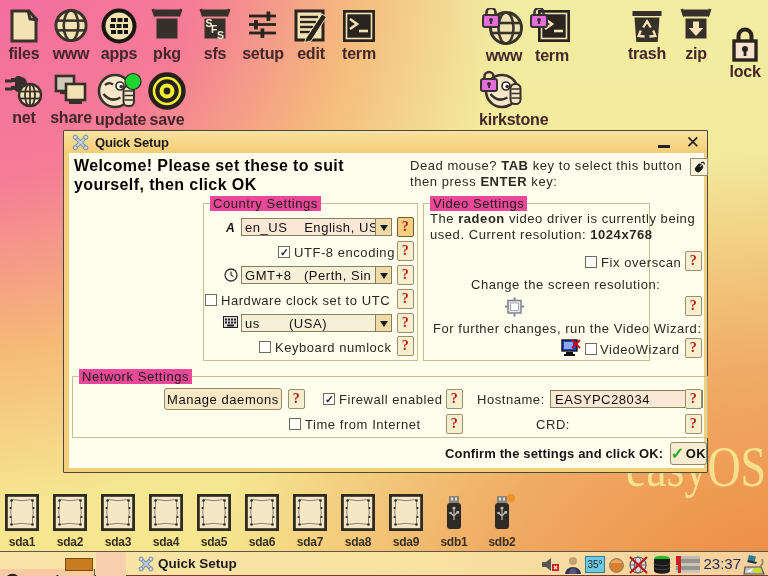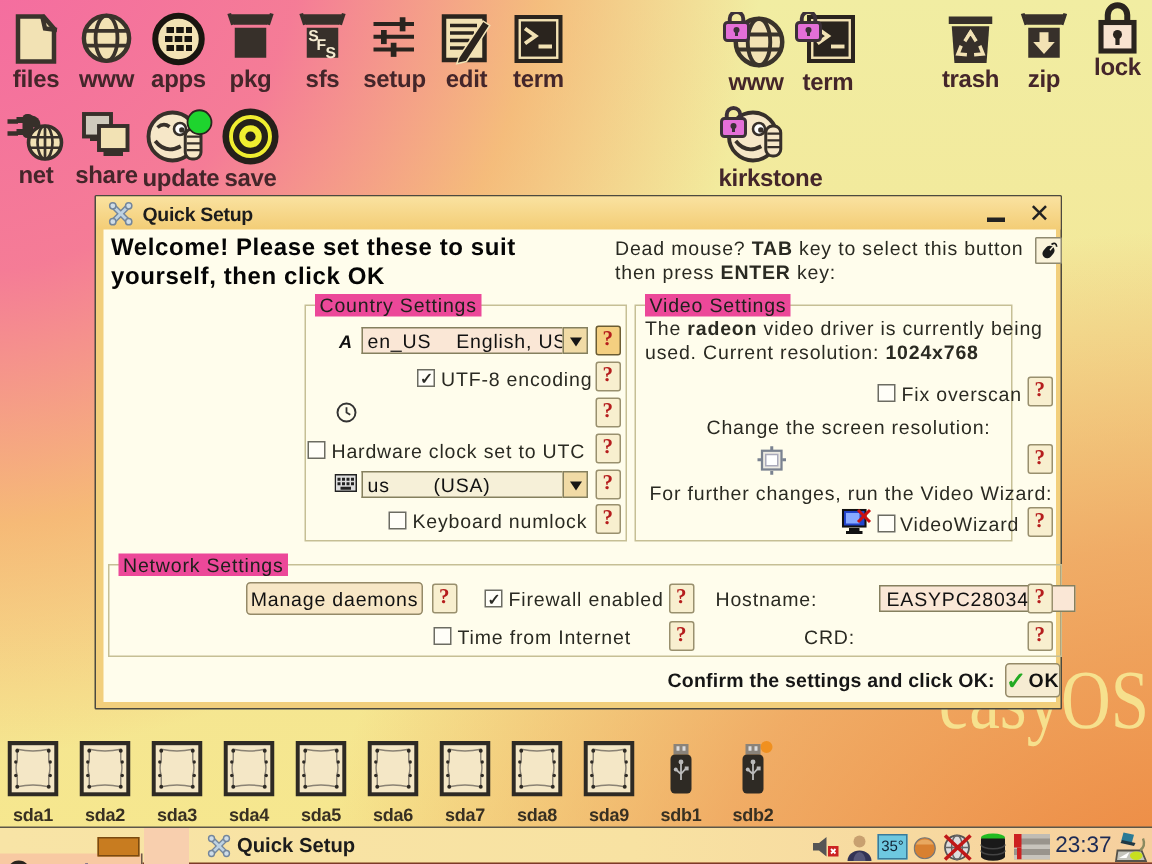--- a/index.html
+++ b/index.html
@@ -221,21 +221,21 @@
 </div>
 <div class="dicon" style="left:672px; top:8px;">
   <svg width="40" height="36" viewBox="0 0 40 36">
       <path d="M7 1.5 h26 l-2 7 h-22 z" fill="#37302a"></path>
       <rect x="9.5" y="10.5" width="21" height="20" fill="#37302a"></rect>
       <path d="M5.8 1 L8.3 8.5 M34.2 1 L31.7 8.5" stroke="#37302a" stroke-width="2.6"></path>
       <path d="M17 13.5 h6 v6.5 h4.2 l-7.2 8 -7.2 -8 h4.2 z" fill="#f2e2b4"></path>
     </svg>
   <div class="lbl">zip</div>
 </div>
-<div class="dicon" style="left:721px; top:0;">
+<div class="dicon" style="left:721px; top:26px;">
   <svg width="36" height="36" viewBox="0 0 36 36">
       <rect x="7" y="15" width="22" height="19" fill="#f8e3d0" stroke="#2a241e" stroke-width="3.4"></rect>
       <path d="M11.5 15 V10 a6.5 6.5 0 0 1 13 0 V15" fill="none" stroke="#2a241e" stroke-width="4"></path>
       <circle cx="18" cy="23" r="3" fill="#2a241e"></circle>
       <rect x="16.6" y="24" width="2.8" height="6" fill="#2a241e"></rect>
     </svg>
   <div class="lbl">lock</div>
 </div>
 
 <div class="dicon" style="left:0px; top:74px;">
@@ -349,20 +349,24 @@
         <div class="carrow"></div>
       </div>
       <div class="help focus" style="left:193px; top:13px;">?</div>
       <div class="cb on" style="left:74px; top:42px;"></div>
       <div class="lab" style="left:90px; top:41px;">UTF-8 encoding</div>
       <div class="help" style="left:193px; top:37px;">?</div>
       <svg style="position:absolute; left:20px; top:64px;" width="14" height="14" viewBox="0 0 14 14">
           <circle cx="7" cy="7" r="6" fill="none" stroke="#333" stroke-width="1.3"></circle>
           <path d="M7 3.5 V7 l2.5 1.5" fill="none" stroke="#333" stroke-width="1.2"></path>
         </svg>
+      <div class="combo" style="left:37px; top:62px;">
+        <div class="cfield" style="width:134px;">GMT+8&nbsp;&nbsp;&nbsp;(Perth, Sin</div>
+        <div class="carrow"></div>
+      </div>
       <div class="help" style="left:193px; top:61px;">?</div>
       <div class="cb" style="left:1px; top:90px;"></div>
       <div class="lab" style="left:17px; top:89px;">Hardware clock set to UTC</div>
       <div class="help" style="left:193px; top:85px;">?</div>
       <svg style="position:absolute; left:19px; top:112px;" width="15" height="12" viewBox="0 0 15 12">
           <rect x="0.5" y="0.5" width="14" height="11" fill="#ddd" stroke="#222" stroke-width="1"></rect>
           <g fill="#222">
             <rect x="2" y="2.5" width="2" height="2"></rect>
             <rect x="5" y="2.5" width="2" height="2"></rect>
             <rect x="8" y="2.5" width="2" height="2"></rect>
@@ -377,21 +381,21 @@
       <div class="combo" style="left:37px; top:110px;align-items:flex-end;">
         <div class="cfield" style="width:134px;">us&nbsp;&nbsp;&nbsp;&nbsp;&nbsp;&nbsp;&nbsp;(USA)</div>
         <div class="carrow"></div>
       </div>
       <div class="help" style="left:193px; top:109px;">?</div>
       <div class="cb" style="left:55px; top:137px;"></div>
       <div class="lab" style="left:71px; top:136px;">Keyboard numlock</div>
       <div class="help" style="left:193px; top:132px;">?</div>
     </div>
 
-    <div class="grp" style="left:354px; top:50px; width:252px; height:158px;">
+    <div class="grp" style="left:354px; top:50px; width:227px; height:158px;">
       <div class="glabel">Video Settings</div>
       <div class="lab" style="left:6px; top:7px; line-height:16px; white-space:normal; width:276px;">The <b>radeon</b> video driver is currently being used. Current resolution: <b>1024x768</b></div>
       <div class="cb" style="left:161px; top:52px;"></div>
       <div class="lab" style="left:177px; top:51px;">Fix overscan</div>
       <div class="help" style="left:261px; top:47px;">?</div>
       <div class="lab" style="left:47px; top:73px;">Change the screen resolution:</div>
       <svg style="position:absolute; left:80px; top:93px;" width="21" height="20" viewBox="0 0 21 20">
           <rect x="4" y="3.5" width="13" height="12.5" fill="#eceae2" stroke="#7a8290" stroke-width="1.5"></rect>
           <rect x="6.5" y="6" width="8" height="7.5" fill="#fff" stroke="#aab" stroke-width="1"></rect>
           <g stroke="#7a8290" stroke-width="2">
@@ -416,21 +420,21 @@
     </div>
 
     <div class="grp" style="left:3px; top:223px; width:636px; height:62px;">
       <div class="glabel">Network Settings</div>
       <div class="btn" style="left:91px; top:11px; width:118px; height:22px;">Manage daemons</div>
       <div class="help" style="left:215px; top:12px;">?</div>
       <div class="cb on" style="left:250px; top:16px;"></div>
       <div class="lab" style="left:266px; top:15px;">Firewall enabled</div>
       <div class="help" style="left:373px; top:12px;">?</div>
       <div class="lab" style="left:404px; top:15px;">Hostname:</div>
-      <div class="field" style="left:477px; top:13px; width:131px; height:18px;margin-left:36px;">EASYPC28034</div>
+      <div class="field" style="left:477px; top:13px; width:153px; height:18px;">EASYPC28034</div>
       <div class="help" style="left:612px; top:12px;">?</div>
       <div class="cb" style="left:216px; top:41px;"></div>
       <div class="lab" style="left:232px; top:40px;">Time from Internet</div>
       <div class="help" style="left:373px; top:37px;">?</div>
       <div class="lab" style="left:463px; top:40px;">CRD:</div>
       <div class="help" style="left:612px; top:37px;">?</div>
     </div>
 
     <div class="lab" style="left:376px; top:293px; font-weight:bold; color:#161616; letter-spacing:0.15px;">Confirm the settings and click OK:</div>
     <div class="btn" style="left:601px; top:289px; width:37px; height:23px; font-weight:bold; background:#f6ecd2;"><span style="color:#22aa22; font-size:16px; margin-right:1px;">✓</span>OK</div>

